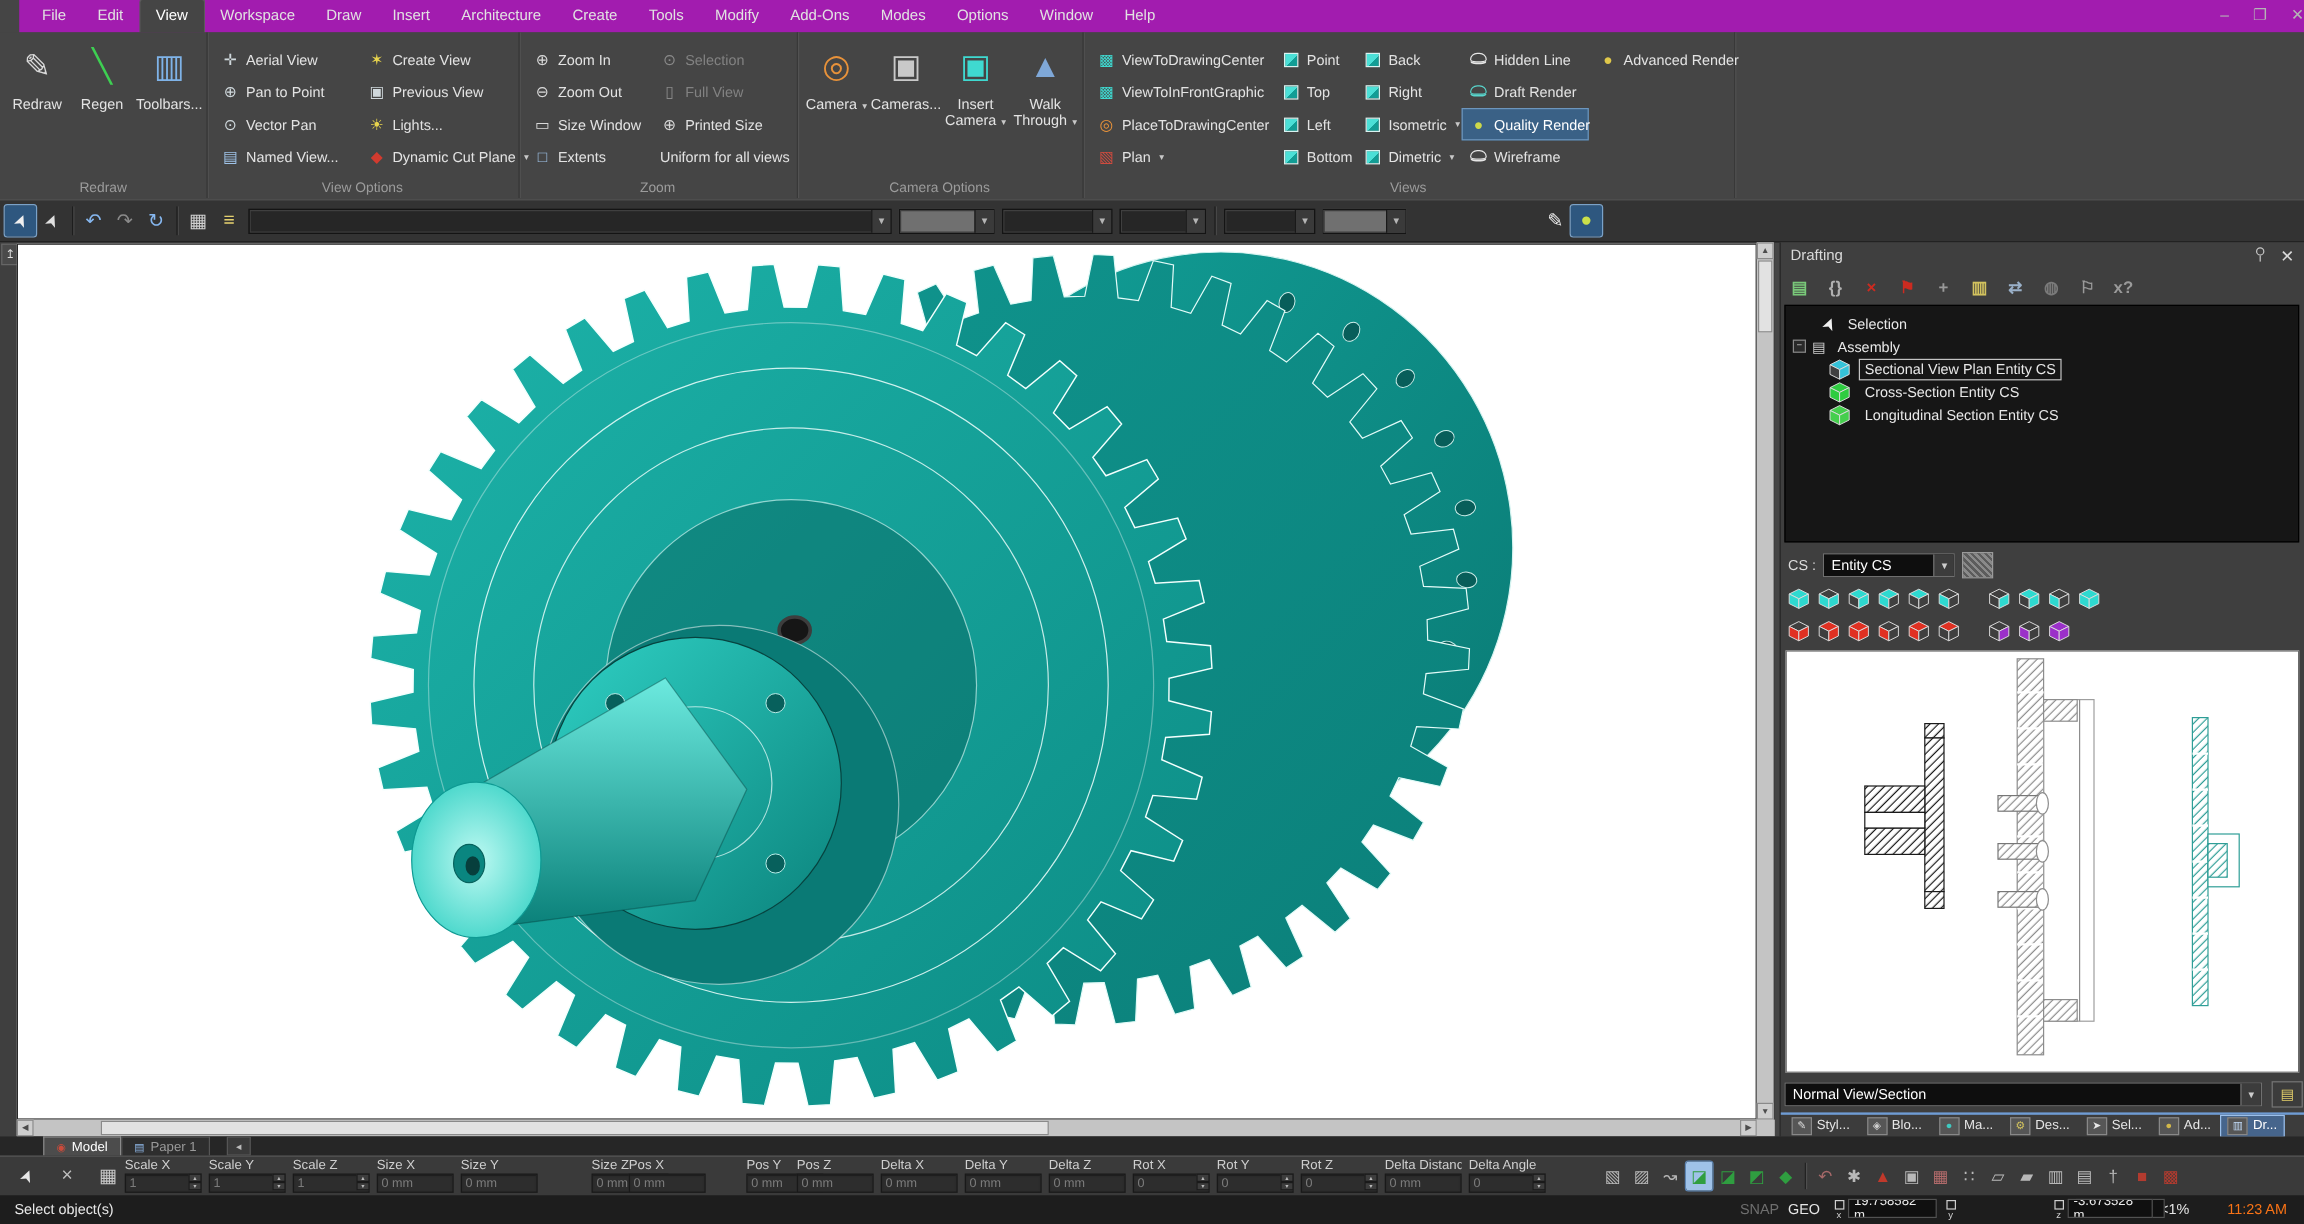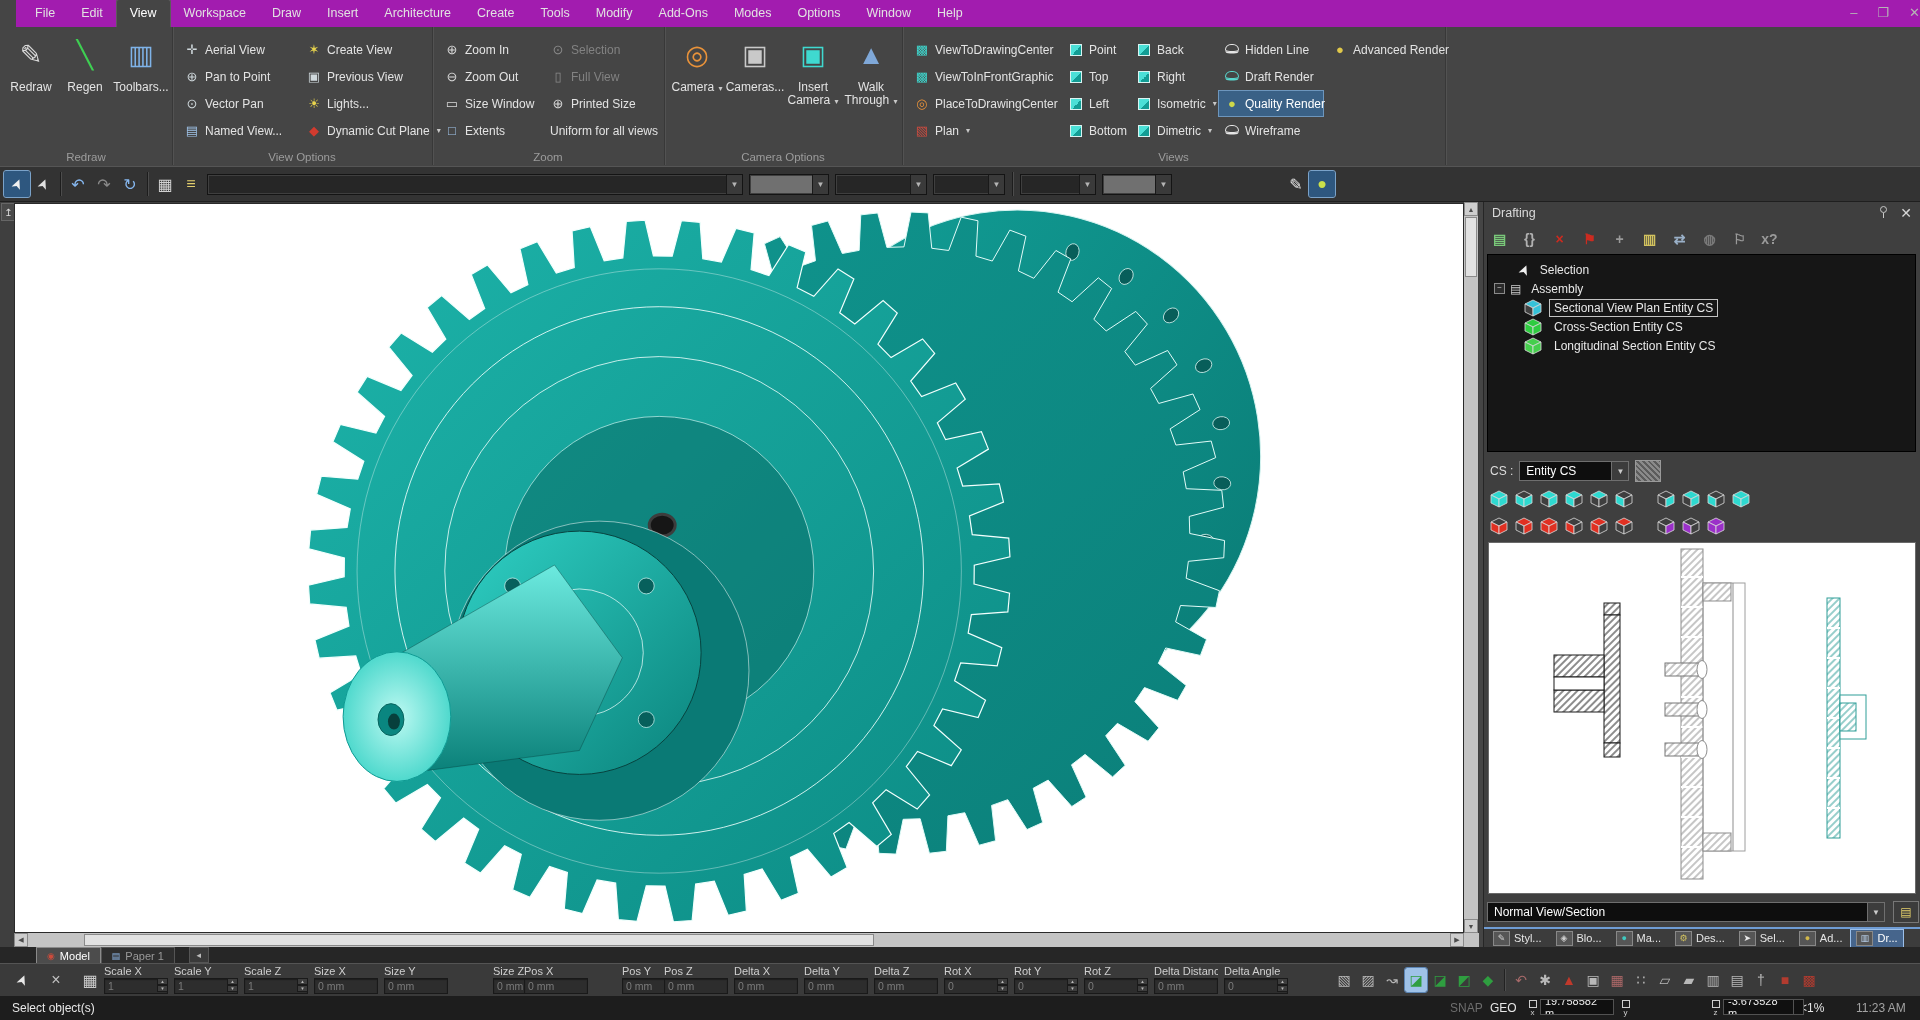--- a/index.html
+++ b/index.html
@@ -947,15 +947,15 @@
         <span style="color: rgb(178, 59, 47);">▩</span>
       </div>
     </div>
 </div>
 
 <div id="statusbar" class="abs">
   <span id="prompt">Select object(s)</span>
   <span class="sb" style="left:1450px;color:#6e6e6e">SNAP</span>
   <span class="sb" style="left:1490px;color:#e6e6e6">GEO</span>
   <span class="sb" style="left:1800px;color:#e6e6e6">&lt;1%</span>
-  <span class="sb" style="left:1856px;color:#a3a3a3">11:23 AM</span>
+  <span class="sb" style="left:1856px;color:#f97316">11:23 AM</span>
   <span id="coord-slots"></span>
 <div class="axis" style="left: 1527px;"><i></i>x</div><div class="cbox" style="left: 1540px; width: 74px;">19.758582 m</div><div class="axis" style="left: 1620px;"><i></i>y</div><div class="cbox" style="left: 1730px; width: 74px;">2704.41373 n</div><div class="axis" style="left: 1710px;"><i></i>z</div><div class="cbox" style="left: 1723px; width: 71px;">-3.673528 m</div></div>
 
 </body></html>

